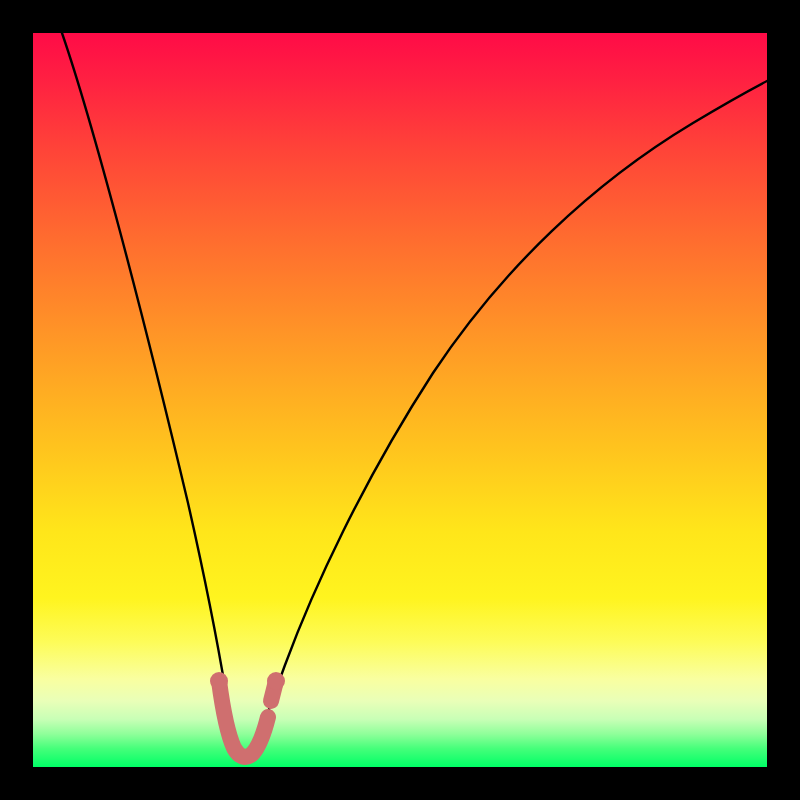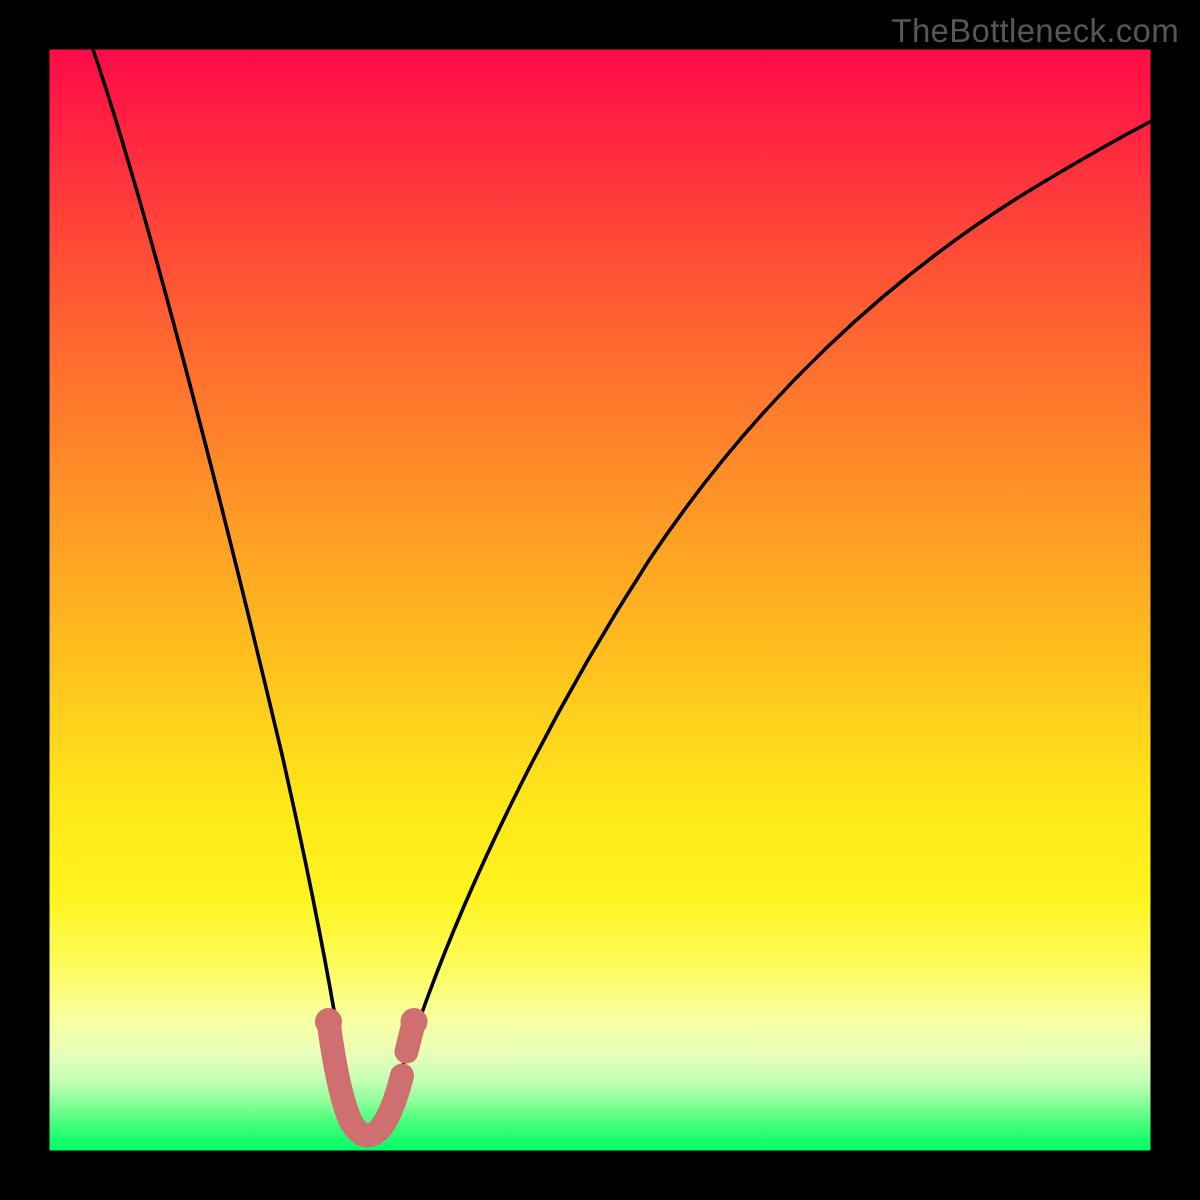--- a/index.html
+++ b/index.html
@@ -61,21 +61,20 @@
     top: 0;
     width: 734px;
     height: 734px;
   }
 </style>
 </head>
 <body>
 
 <div class="frame">
 
-  <div class="watermark">TheBottleneck.com</div>
 
   <div class="plot">
     <svg class="overlay" viewBox="0 0 734 734" preserveAspectRatio="none">
       <path d="M 29 0
                C 60 90, 110 280, 155 470
                C 172 545, 183 600, 193 660
                C 198 690, 202 708, 207 718
                C 210 723, 214 724, 219 718
                C 226 706, 236 676, 252 632
                C 280 556, 330 448, 400 340

